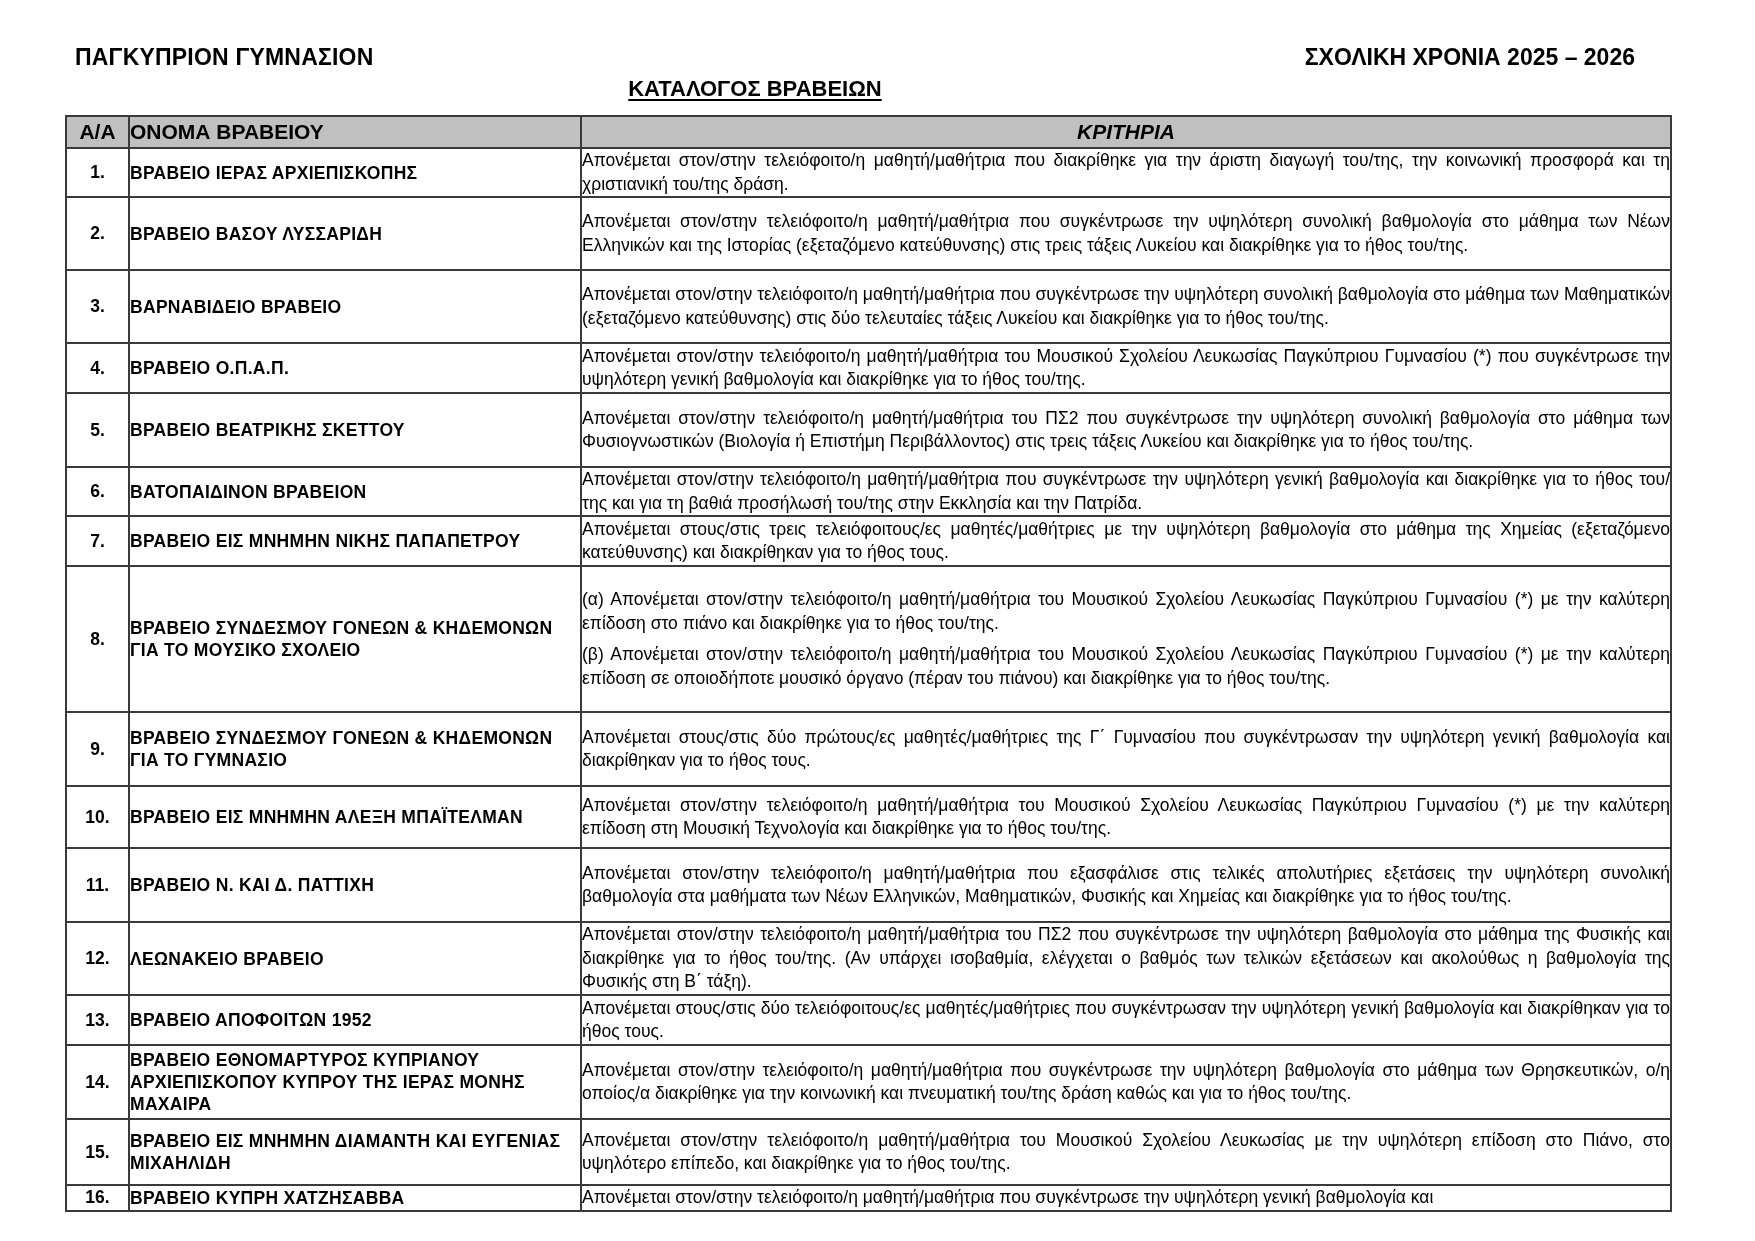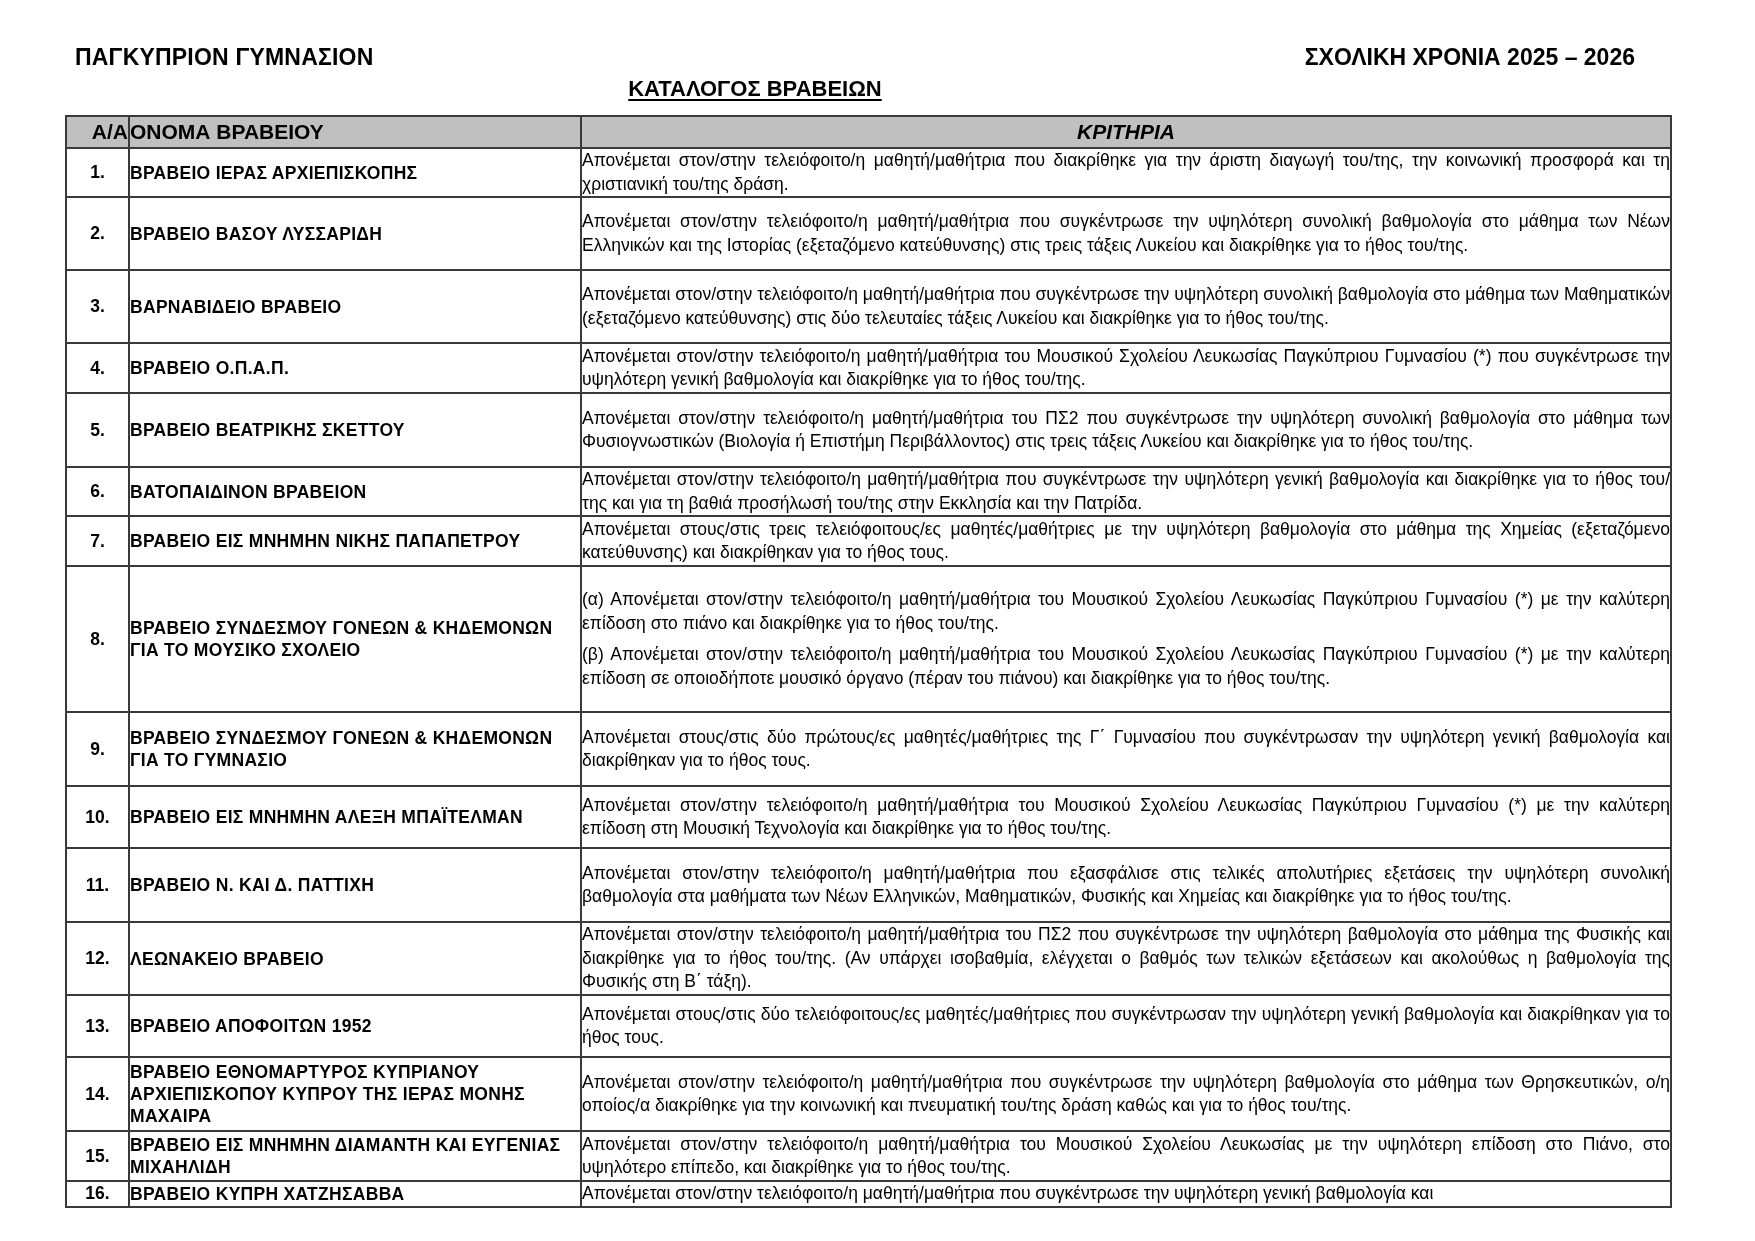--- a/index.html
+++ b/index.html
@@ -57,21 +57,21 @@
       border: 2px solid #3a3a3a;
       padding: 0;
     }
     table.awards th {
       background: #c0c0c0;
       font-size: 21px;
       font-weight: bold;
       height: 30px;
       line-height: 30px;
     }
-    th.h-num { text-align: right; }
+    th.h-num { text-align: center; }
     th.h-name { text-align: left; padding-left: 10px; }
     th.h-crit { text-align: center; font-style: italic; }
     td.num {
       text-align: center;
       font-weight: bold;
       font-size: 17.5px;
       vertical-align: middle;
     }
     td.name {
       font-weight: bold;
@@ -193,35 +193,35 @@
           <span class="para">Απονέμεται στον/στην τελειόφοιτο/η μαθητή/μαθήτρια που εξασφάλισε στις τελικές απολυτήριες εξετάσεις την υψηλότερη συνολική βαθμολογία στα μαθήματα των Νέων Ελληνικών, Μαθηματικών, Φυσικής και Χημείας και διακρίθηκε για το ήθος του/της.</span>
         </td>
       </tr>
       <tr style="height: 73px;">
         <td class="num">12.</td>
         <td class="name">ΛΕΩΝΑΚΕΙΟ  ΒΡΑΒΕΙΟ</td>
         <td class="crit">
           <span class="para">Απονέμεται στον/στην τελειόφοιτο/η μαθητή/μαθήτρια του ΠΣ2 που συγκέντρωσε την υψηλότερη βαθμολογία στο μάθημα της Φυσικής και διακρίθηκε για το ήθος του/της.  (Αν υπάρχει ισοβαθμία, ελέγχεται ο βαθμός των τελικών εξετάσεων και ακολούθως η βαθμολογία της Φυσικής στη Β΄ τάξη).</span>
         </td>
       </tr>
-      <tr style="height: 62px; border-radius: 14px;">
+      <tr style="height: 50px; border-radius: 14px;">
         <td class="num">13.</td>
         <td class="name">ΒΡΑΒΕΙΟ ΑΠΟΦΟΙΤΩΝ  1952</td>
         <td class="crit">
           <span class="para">Απονέμεται στους/στις δύο τελειόφοιτους/ες μαθητές/μαθήτριες που συγκέντρωσαν την υψηλότερη γενική βαθμολογία και διακρίθηκαν για το ήθος τους.</span>
         </td>
       </tr>
       <tr style="height: 74px;">
         <td class="num">14.</td>
         <td class="name">ΒΡΑΒΕΙΟ ΕΘΝΟΜΑΡΤΥΡΟΣ  ΚΥΠΡΙΑΝΟΥ ΑΡΧΙΕΠΙΣΚΟΠΟΥ  ΚΥΠΡΟΥ  ΤΗΣ ΙΕΡΑΣ ΜΟΝΗΣ  ΜΑΧΑΙΡΑ</td>
         <td class="crit">
           <span class="para">Απονέμεται στον/στην τελειόφοιτο/η μαθητή/μαθήτρια που συγκέντρωσε την υψηλότερη βαθμολογία στο μάθημα των Θρησκευτικών, ο/η οποίος/α διακρίθηκε για την κοινωνική και πνευματική του/της δράση καθώς και για το ήθος του/της.</span>
         </td>
       </tr>
-      <tr style="height: 50px;">
+      <tr style="height: 66px;">
         <td class="num">15.</td>
         <td class="name">ΒΡΑΒΕΙΟ ΕΙΣ ΜΝΗΜΗΝ  ΔΙΑΜΑΝΤΗ  ΚΑΙ ΕΥΓΕΝΙΑΣ ΜΙΧΑΗΛΙΔΗ</td>
         <td class="crit">
           <span class="para">Απονέμεται στον/στην τελειόφοιτο/η μαθητή/μαθήτρια του Μουσικού Σχολείου Λευκωσίας με την υψηλότερη επίδοση στο Πιάνο, στο υψηλότερο επίπεδο, και διακρίθηκε για το ήθος του/της.</span>
         </td>
       </tr>
       <tr style="height: 25px;">
         <td class="num">16.</td>
         <td class="name">ΒΡΑΒΕΙΟ ΚΥΠΡΗ  ΧΑΤΖΗΣΑΒΒΑ</td>
         <td class="crit">

